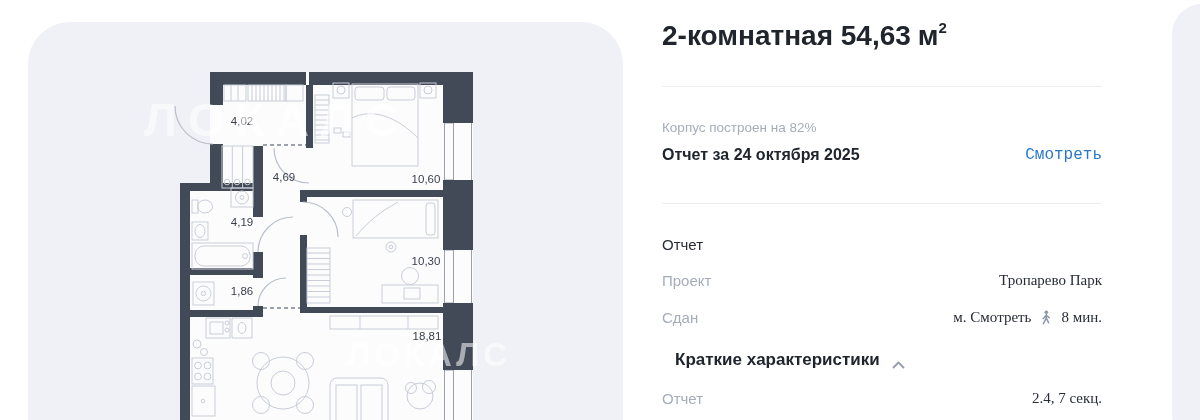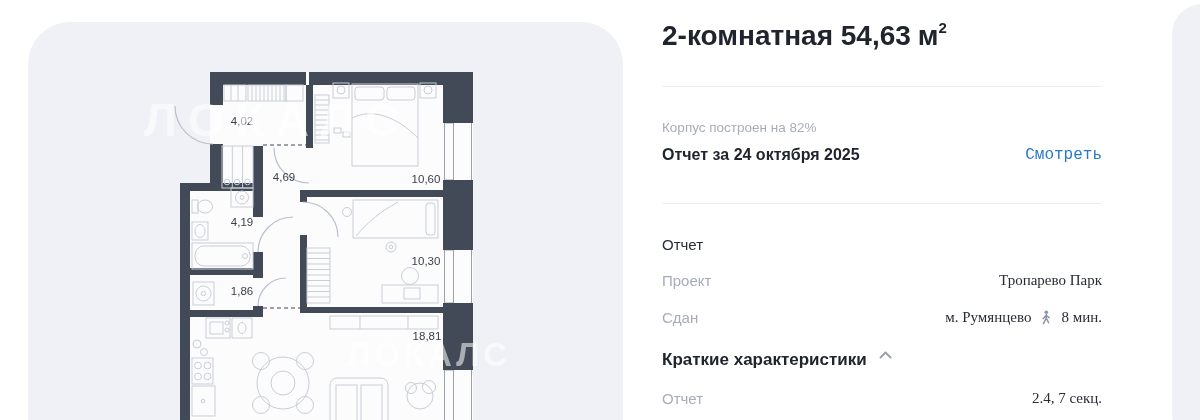--- a/index.html
+++ b/index.html
@@ -40,21 +40,21 @@
   .report-row{position:absolute;top:146px;left:0;right:0;display:flex;justify-content:space-between;align-items:center;}
   .report-title{font-size:16px;font-weight:700;color:#20252d;}
   .report-link{font-size:16px;font-weight:500;color:#2878c8;cursor:pointer;font-family:Liberation Mono, monospace;}
   .status{position:absolute;top:236px;left:0;font-size:15px;color:#272c35;}
   .kv{position:absolute;left:0;right:0;display:flex;justify-content:space-between;align-items:center;}
   .kv .k{font-size:15px;color:#a6adb9;}
   .kv .v{font-size:15px;color:#272c35;font-family:Liberation Serif, serif;}
   .row-project{top:272px;} .row-metro{top:309px;} .row-building{top:390px;}
   .metro-v{display:flex;align-items:center;gap:9px;}
   .walk-icon{display:inline-block;}
-  .section-hdr{position:absolute;top:350px;left:0;display:flex;align-items:flex-start;gap:11px;cursor:pointer;}
+  .section-hdr{position:absolute;top:350px;left:13px;display:flex;align-items:flex-end;gap:11px;cursor:pointer;}
   .section-title{font-size:17px;font-weight:700;color:#20252d;}
 </style>
 </head>
 <body>
 
 <div class="card card-left">
 
   <svg class="plan-svg" width="440" height="382" viewBox="100 60 440 382" xmlns="http://www.w3.org/2000/svg">
 
     <path d="M210,72 H473 V442 H180 V183 H210 Z" fill="#fcfcfd"></path>
@@ -235,21 +235,21 @@
   <div class="status">Отчет</div>
 
   <div class="kv row-project">
     <span class="k">Проект</span>
     <span class="v">Тропарево Парк</span>
   </div>
 
   <div class="kv row-metro">
     <span class="k">Сдан</span>
     <span class="v metro-v">
-      <span>м. Румянцево</span>
+      <span>м. Смотреть</span>
       <svg class="walk-icon" width="12" height="15" viewBox="0 0 12 15">
         <circle cx="6.3" cy="2.2" r="1.8" fill="#8b94a8"></circle>
         <path d="M6.3,4.5 L6.3,8 M6.3,8 L3.4,13.6 M6.3,8 L8.6,12.8 M6.3,5.2 L3.2,8.6 M6.3,5.2 L9.2,7.8" stroke="#8b94a8" stroke-width="1.5" fill="none" stroke-linecap="round"></path>
       </svg>
       <span>8 мин.</span>
     </span>
   </div>
 
   <div class="section-hdr">
     <span class="section-title">Краткие характеристики</span>

